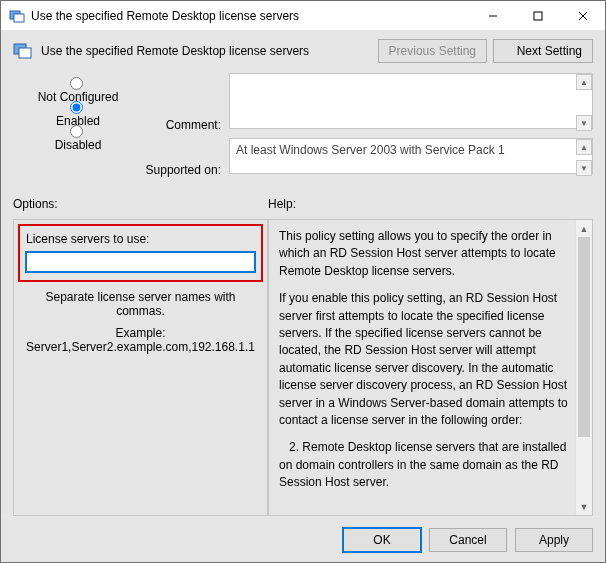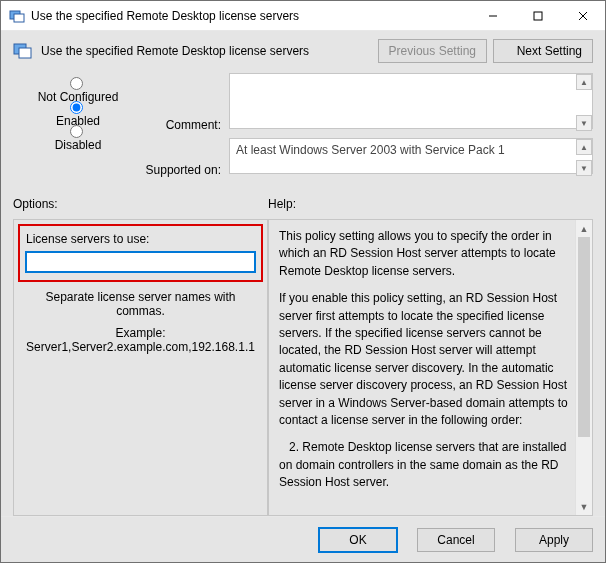--- a/index.html
+++ b/index.html
@@ -37,21 +37,21 @@
     .highlight-box { border: 2px solid #d90000; padding: 6px 6px 8px 6px; margin: -6px -6px 8px -6px; }
     .opt-lbl { display: block; margin-bottom: 6px; }
     .license-input { width: 100%; height: 20px; border: 1px solid #0078d7; outline: 1px solid #0078d7; padding: 1px 3px; font-size: 12px; background: #fff; }
     .opt-hint { margin-top: 8px; text-align: center; }
     .help-body { flex: 1; border: 1px solid #c6c6c6; padding: 8px 10px; overflow-y: auto; font-size: 12px; line-height: 1.45; position: relative; }
     .help-scroll { position: absolute; right: 0; top: 0; bottom: 0; width: 17px; background: #f0f0f0; border-left: 1px solid #e1e1e1; }
     .help-scroll .sb-btn { height: 17px; width: 100%; background: #f0f0f0; border: none; display: flex; align-items: center; justify-content: center; color: #666; font-size: 9px; }
     .help-scroll .sb-thumb { position: absolute; left: 2px; right: 2px; top: 17px; height: 200px; background: #cdcdcd; }
     .help-content { padding-right: 12px; }
     .help-content p { margin: 0 0 10px 0; }
-    .footer { height: 46px; display: flex; align-items: center; justify-content: flex-end; padding: 0 12px; gap: 20px; border-top: 1px solid #e8e8e8; }
+    .footer { height: 46px; display: flex; align-items: center; justify-content: flex-end; padding: 0 12px; gap: 8px; border-top: 1px solid #e8e8e8; }
     .footer-btn { min-width: 78px; height: 24px; background: #e1e1e1; border: 1px solid #adadad; font-size: 12px; }
     .footer-btn.primary { border: 1px solid #0078d7; outline: 1px solid #0078d7; background: #e1e1e1; }
   </style>
 </head>
 <body>
 
 <div class="window">
 
   <div class="titlebar">
     <span class="titlebar-icon">

